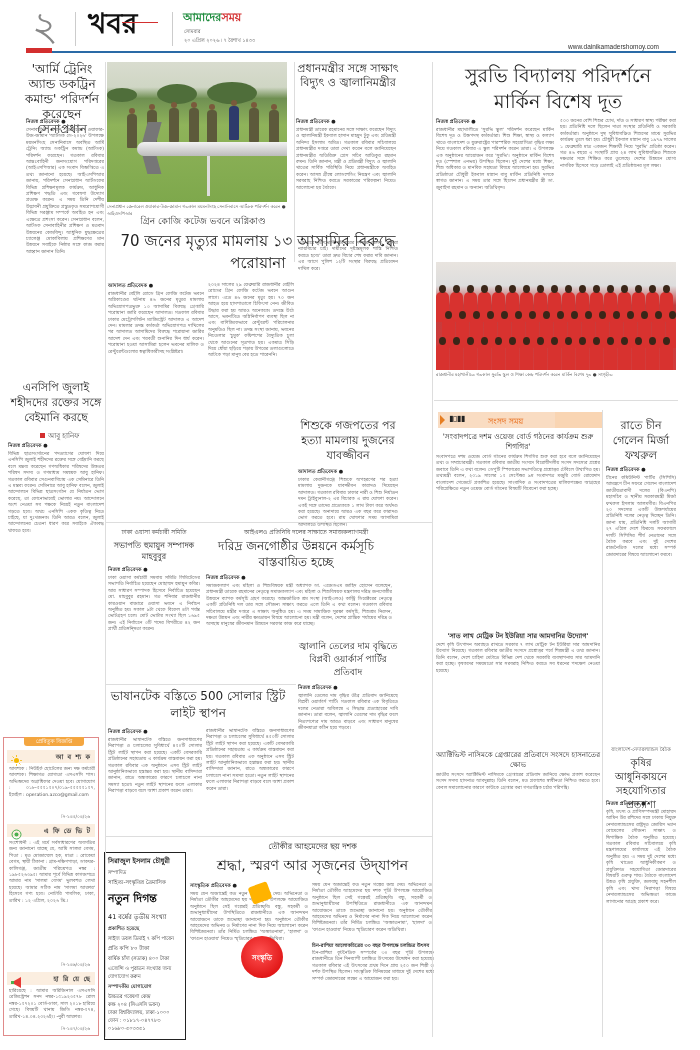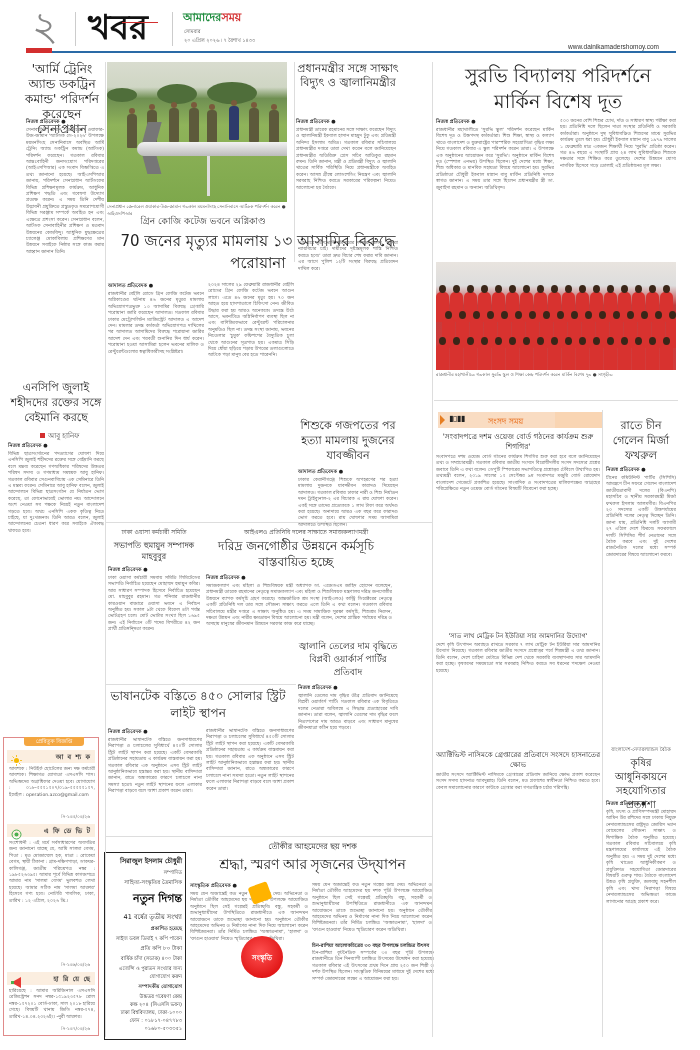--- a/index.html
+++ b/index.html
@@ -8,21 +8,21 @@
 
   .abs { position: absolute; }
   .hl { font-family: "DejaVu Sans", sans-serif; color: #222; text-align: center; line-height: 1.25; }
   .body-text { font-size: 4.6px; line-height: 6.4px; color: #555; text-align: justify; overflow: hidden; }
   .byline { font-size: 5px; font-weight: bold; color: #222; margin-bottom: 1px; }
   .caption { font-size: 4.4px; color: #444; }
 
   
   .mast-page { left: 32px; top: 6px; font-size: 40px; color: #888; font-family: "DejaVu Serif", serif; line-height: 1; }
   .mast-div1 { left: 75px; top: 12px; width: 1px; height: 34px; background: #ccc; }
-  .mast-section { left: 88px; top: 10px; font-size: 34px; font-weight: bold; color: #111; line-height: 1; }
+  .mast-section { left: 88px; top: 10px; font-size: 28px; font-weight: bold; color: #111; line-height: 1; }
   .mast-section-ul { left: 122px; top: 22px; width: 36px; height: 1px; background: #d32f2f; }
   .mast-div2 { left: 172px; top: 12px; width: 1px; height: 34px; background: #ccc; }
   .mast-brand { left: 183px; top: 12px; font-size: 11px; font-weight: bold; line-height: 1; }
   .mast-brand .g { color: #1b8a3a; }
   .mast-brand .r { color: #d32f2f; }
   .mast-day { left: 184px; top: 28px; font-size: 5px; color: #555; }
   .mast-date { left: 184px; top: 37px; font-size: 5px; color: #555; }
   .mast-url { left: 568px; top: 43px; font-size: 6.5px; color: #333; font-family: "Liberation Sans", sans-serif; }
   .mast-line { left: 26px; top: 51px; width: 650px; height: 2px; background: #2a6aa6; }
   .mast-red { left: 26px; top: 48px; width: 26px; height: 5px; background: #d32f2f; }
@@ -58,21 +58,21 @@
   .ads { left: 3px; top: 737px; width: 96px; height: 299px; border: 1px solid #e08a8a; }
   .ads-head { position: absolute; left: 20px; top: -1px; width: 60px; height: 9px; background: #f4a640; border-radius: 0 0 3px 3px; font-size: 5.5px; color: #fff; text-align: center; line-height: 9px; }
   .ad-title-row { position: absolute; left: 3px; width: 88px; height: 13px; background: #fbeee0; }
   .ad-title { position: absolute; right: 4px; top: 2px; font-size: 6.5px; font-weight: bold; color: #333; letter-spacing: 1px; text-align: right; }
   .ad-icon { position: absolute; left: 4px; top: 1px; width: 11px; height: 11px; }
   .ad-text { position: absolute; left: 5px; width: 86px; }
   .ad-code { position: absolute; right: 8px; font-size: 4.4px; color: #555; }
 
   
   .mag-ad { left: 104px; top: 852px; width: 82px; height: 188px; border: 1.5px solid #222; padding: 3px; }
-  .mag-line { text-align: right; font-size: 5px; color: #333; margin-bottom: 2px; }
+  .mag-line { text-align: left; font-size: 5px; color: #333; margin-bottom: 2px; }
 
   
   .sanskriti { left: 241px; top: 900px; width: 42px; height: 42px; border-radius: 50%; background: radial-gradient(circle at 45% 40%, #ff5252, #d50000); margin-top: 36px; }
   .sanskriti-label { position: absolute; left: 3px; top: 16px; width: 36px; font-size: 7px; font-weight: bold; color: #fff; text-align: center; }
   .sanskriti-ray { position: absolute; left: 250px; top: 884px; width: 20px; height: 18px; background: #ffb300; transform: rotate(-20deg); border-radius: 3px; }
 
   .red-square { display: inline-block; width: 5px; height: 5px; background: #d32f2f; margin-right: 3px; }
 </style>
 </head>
 <body>
@@ -209,21 +209,21 @@
 </div>
 
 <div class="abs sangsad-box">
   <span class="sangsad-arrow"></span>
   <span class="sangsad-logo">▮▯▮▮</span>
   <span class="sangsad-label">সংসদ সময়</span>
 </div>
 <div class="abs sangsad-fill"></div>
 <div class="abs hl" style="left:436px; top:432px; width:164px; font-size:7.5px; line-height:10px;">'সংবাদপত্রে দশম ওয়েজ বোর্ড গঠনের কার্যক্রম শুরু শিগগির'</div>
 <div class="abs body-text" style="left:436px; top:454px; width:164px; height:176px;">সংবাদপত্রে দশম ওয়েজ বোর্ড গঠনের কার্যক্রম শিগগির শুরু করা হবে বলে জানিয়েছেন তথ্য ও সম্প্রচারমন্ত্রী। গতকাল রবিবার জাতীয় সংসদে বিরোধীদলীয় সংসদ সদস্যের প্রশ্নের জবাবে তিনি এ কথা বলেন। ডেপুটি স্পিকারের সভাপতিত্বে প্রশ্নোত্তর টেবিলে উত্থাপিত হয়। তথ্যমন্ত্রী বলেন, ২০১৯ সালের ১৫ সেপ্টেম্বর ৯ম সংবাদপত্র মজুরি বোর্ড রোয়েদাদ বাংলাদেশ গেজেটে প্রকাশিত হয়েছে। সাংবাদিক ও সংবাদপত্রের মালিকপক্ষের আগ্রহের পরিপ্রেক্ষিতে নতুন ওয়েজ বোর্ড গঠনের বিষয়টি বিবেচনা করা হচ্ছে।</div>
-<div class="abs hl" style="left:436px; top:632px; width:164px; font-size:6.5px; font-weight:normal;">'সাত লাখ মেট্রিক টন ইউরিয়া সার আমদানির উদ্যোগ'</div>
+<div class="abs hl" style="left:436px; top:632px; width:164px; font-size:6.5px; font-weight:bold;">'সাত লাখ মেট্রিক টন ইউরিয়া সার আমদানির উদ্যোগ'</div>
 <div class="abs body-text" style="left:436px; top:642px; width:164px; height:104px;">দেশে কৃষি উৎপাদন অব্যাহত রাখতে সরকার ৭ লাখ মেট্রিক টন ইউরিয়া সার আমদানির উদ্যোগ নিয়েছে। গতকাল রবিবার জাতীয় সংসদে প্রশ্নোত্তর পর্বে শিল্পমন্ত্রী এ তথ্য জানান। তিনি বলেন, দেশে চাহিদা মেটাতে বিভিন্ন দেশ থেকে সরকারি ব্যবস্থাপনায় সার আমদানি করা হচ্ছে। কৃষকদের সময়মতো সার সরবরাহ নিশ্চিত করতে সব ধরনের পদক্ষেপ নেওয়া হয়েছে।</div>
 <div class="abs hl" style="left:436px; top:750px; width:164px; font-size:7px; line-height:10px;">অ্যাক্টিভিস্ট নাসিমকে গ্রেপ্তারের প্রতিবাদে সংসদে হাসনাতের ক্ষোভ</div>
 <div class="abs body-text" style="left:436px; top:772px; width:164px; height:268px;">জাতীয় সংসদে অ্যাক্টিভিস্ট নাসিমকে গ্রেপ্তারের প্রতিবাদ জানিয়ে ক্ষোভ প্রকাশ করেছেন সংসদ সদস্য হাসনাত আবদুল্লাহ। তিনি বলেন, মত প্রকাশের স্বাধীনতা নিশ্চিত করতে হবে। কেবল সমালোচনার কারণে কাউকে গ্রেপ্তার করা গণতান্ত্রিক চর্চার পরিপন্থি।</div>
 
 <div class="abs hl" style="left:606px; top:418px; width:70px; font-size:11px; line-height:15px;">রাতে চীন গেলেন মির্জা ফখরুল</div>
 <div class="abs" style="left:606px; top:466px; width:70px;">
   <div class="byline">নিজস্ব প্রতিবেদক ●</div>
   <div class="body-text" style="height:272px;">চীনের কমিউনিস্ট পার্টির (সিপিসি) আমন্ত্রণে চীন সফরে গেলেন বাংলাদেশ জাতীয়তাবাদী দলের (বিএনপি) মহাসচিব ও স্থানীয় সরকারমন্ত্রী মির্জা ফখরুল ইসলাম আলমগীর। বিএনপির ২০ সদস্যের একটি উচ্চপর্যায়ের প্রতিনিধি দলের নেতৃত্ব দিচ্ছেন তিনি। জানা যায়, প্রতিনিধি দলটি আগামী ২৭ এপ্রিল দেশে ফিরবে। সফরকালে দলটি সিপিসির শীর্ষ নেতাদের সঙ্গে বৈঠক করবে এবং দুই দেশের রাজনৈতিক দলের মধ্যে সম্পর্ক জোরদারের বিষয়ে আলোচনা করবে।</div>
 </div>
 
@@ -247,29 +247,29 @@
   <div class="byline">নিজস্ব প্রতিবেদক ●</div>
   <div class="body-text" style="height:96px;">সমাজকল্যাণ এবং মহিলা ও শিশুবিষয়ক মন্ত্রী অধ্যাপক ডা. এজেডএম জাহিদ হোসেন বলেছেন, প্রধানমন্ত্রী তারেক রহমানের নেতৃত্বে সমাজকল্যাণ এবং মহিলা ও শিশুবিষয়ক মন্ত্রণালয় দরিদ্র জনগোষ্ঠীর উন্নয়নে ব্যাপক কর্মসূচি গ্রহণ করেছে। আন্তর্জাতিক শ্রম সংস্থা (আইএলও) কান্ট্রি ডিরেক্টরের নেতৃত্বে একটি প্রতিনিধি দল তার সঙ্গে সৌজন্য সাক্ষাৎ করতে এলে তিনি এ কথা বলেন। গতকাল রবিবার সচিবালয়ে মন্ত্রীর দপ্তরে এ সাক্ষাৎ অনুষ্ঠিত হয়। এ সময় সামাজিক সুরক্ষা কর্মসূচি, শিশুশ্রম নিরসন, দক্ষতা উন্নয়ন এবং নারীর ক্ষমতায়ন বিষয়ে আলোচনা হয়। মন্ত্রী বলেন, দেশের প্রান্তিক পর্যায়ের দরিদ্র ও অসহায় মানুষের জীবনমান উন্নয়নে সরকার কাজ করে যাচ্ছে।</div>
 </div>
 
 <div class="abs hl" style="left:298px; top:640px; width:100px; font-size:9px; line-height:13px;">জ্বালানি তেলের দাম বৃদ্ধিতে বিপ্লবী ওয়ার্কার্স পার্টির প্রতিবাদ</div>
 <div class="abs" style="left:298px; top:684px; width:100px;">
   <div class="byline">নিজস্ব প্রতিবেদক ●</div>
   <div class="body-text" style="height:126px;">জ্বালানি তেলের দাম বৃদ্ধির তীব্র প্রতিবাদ জানিয়েছে বিপ্লবী ওয়ার্কার্স পার্টি। গতকাল রবিবার এক বিবৃতিতে দলের নেতারা অবিলম্বে এ সিদ্ধান্ত প্রত্যাহারের দাবি জানান। তারা বলেন, জ্বালানি তেলের দাম বৃদ্ধির ফলে নিত্যপণ্যের দাম আরও বাড়বে এবং সাধারণ মানুষের জীবনযাত্রা কঠিন হয়ে পড়বে।</div>
 </div>
 
-<div class="abs hl" style="left:108px; top:688px; width:180px; font-size:12px; line-height:17px;">ভাষানটেক বস্তিতে ৪৫০ সোলার স্ট্রিট লাইট স্থাপন</div>
+<div class="abs hl" style="left:108px; top:688px; width:180px; font-size:12px; line-height:17px;">ভাষানটেক বস্তিতে 500 সোলার স্ট্রিট লাইট স্থাপন</div>
 <div class="abs" style="left:108px; top:728px; width:94px;">
   <div class="byline">নিজস্ব প্রতিবেদক ●</div>
   <div class="body-text" style="height:90px;">রাজধানীর ভাষানটেক বস্তিতে জনসাধারণের নিরাপত্তা ও চলাচলের সুবিধার্থে ৪৫০টি সোলার স্ট্রিট লাইট স্থাপন করা হয়েছে। একটি বেসরকারি প্রতিষ্ঠানের সহায়তায় এ কার্যক্রম বাস্তবায়ন করা হয়। গতকাল রবিবার এক অনুষ্ঠানে এসব স্ট্রিট লাইট আনুষ্ঠানিকভাবে হস্তান্তর করা হয়। স্থানীয় বাসিন্দারা জানান, রাতে অন্ধকারের কারণে চলাচলে নানা সমস্যা হতো। নতুন লাইট স্থাপনের ফলে এলাকার নিরাপত্তা বাড়বে বলে আশা প্রকাশ করেন তারা।</div>
 </div>
 <div class="abs body-text" style="left:206px; top:728px; width:88px; height:90px;">রাজধানীর ভাষানটেক বস্তিতে জনসাধারণের নিরাপত্তা ও চলাচলের সুবিধার্থে ৪৫০টি সোলার স্ট্রিট লাইট স্থাপন করা হয়েছে। একটি বেসরকারি প্রতিষ্ঠানের সহায়তায় এ কার্যক্রম বাস্তবায়ন করা হয়। গতকাল রবিবার এক অনুষ্ঠানে এসব স্ট্রিট লাইট আনুষ্ঠানিকভাবে হস্তান্তর করা হয়। স্থানীয় বাসিন্দারা জানান, রাতে অন্ধকারের কারণে চলাচলে নানা সমস্যা হতো। নতুন লাইট স্থাপনের ফলে এলাকার নিরাপত্তা বাড়বে বলে আশা প্রকাশ করেন তারা।</div>
 
 <div class="abs hl" style="left:190px; top:842px; width:245px; font-size:8px;">তৌকীর আহমেদের ছয় দশক</div>
-<div class="abs hl" style="left:190px; top:856px; width:245px; font-size:14px; line-height:18px;font-family:Liberation Serif, serif;">শ্রদ্ধা, স্মরণ আর সৃজনের উদ্‌যাপন</div>
+<div class="abs hl" style="left:190px; top:856px; width:245px; font-size:14px; line-height:18px;">শ্রদ্ধা, স্মরণ আর সৃজনের উদ্‌যাপন</div>
 <div class="abs" style="left:190px; top:882px; width:118px;">
   <div class="byline">সাংস্কৃতিক প্রতিবেদক ●</div>
   <div class="body-text" style="height:150px;">সময় যেন অজান্তেই কত নতুন গল্পের জন্ম দেয়। অভিনেতা ও নির্মাতা তৌকীর আহমেদের ছয় দশক পূর্তি উপলক্ষে আয়োজিত অনুষ্ঠানে ছিল সেই গল্পেরই প্রতিচ্ছবি। বন্ধু, সহকর্মী ও শুভানুধ্যায়ীদের উপস্থিতিতে রাজধানীতে এক আনন্দঘন আয়োজনে তাকে শুভেচ্ছা জানানো হয়। অনুষ্ঠানে তৌকীর আহমেদের অভিনয় ও নির্মাণের নানা দিক নিয়ে আলোচনা করেন বিশিষ্টজনেরা। তাঁর নির্মিত চলচ্চিত্র 'অজ্ঞাতনামা', 'হালদা' ও 'ফাগুন হাওয়ায়' নিয়েও স্মৃতিচারণ করেন অতিথিরা।</div>
 </div>
 <div class="abs body-text" style="left:312px; top:882px; width:120px; height:56px;">সময় যেন অজান্তেই কত নতুন গল্পের জন্ম দেয়। অভিনেতা ও নির্মাতা তৌকীর আহমেদের ছয় দশক পূর্তি উপলক্ষে আয়োজিত অনুষ্ঠানে ছিল সেই গল্পেরই প্রতিচ্ছবি। বন্ধু, সহকর্মী ও শুভানুধ্যায়ীদের উপস্থিতিতে রাজধানীতে এক আনন্দঘন আয়োজনে তাকে শুভেচ্ছা জানানো হয়। অনুষ্ঠানে তৌকীর আহমেদের অভিনয় ও নির্মাণের নানা দিক নিয়ে আলোচনা করেন বিশিষ্টজনেরা। তাঁর নির্মিত চলচ্চিত্র 'অজ্ঞাতনামা', 'হালদা' ও 'ফাগুন হাওয়ায়' নিয়েও স্মৃতিচারণ করেন অতিথিরা।</div>
 <div class="abs" style="left:312px; top:942px; width:122px; font-size:4.8px; font-weight:bold; color:#222;">চিন-রাশিয়া আলোকচিত্রের ৩০ বছর উপলক্ষে চলচ্চিত্র উৎসব</div>
 <div class="abs body-text" style="left:312px; top:950px; width:122px; height:80px;">চিন-রাশিয়া কূটনৈতিক সম্পর্কের ৩০ বছর পূর্তি উপলক্ষে রাজধানীতে তিন দিনব্যাপী চলচ্চিত্র উৎসবের উদ্বোধন করা হয়েছে। গতকাল রবিবার এই উৎসবের প্রথম দিনে প্রায় ২৫০ জন শিল্পী ও দর্শক উপস্থিত ছিলেন। সাংস্কৃতিক বিনিময়ের মাধ্যমে দুই দেশের মধ্যে সম্পর্ক জোরদারের লক্ষ্যে এ আয়োজন করা হয়।</div>
 <div class="abs sanskriti-ray"></div>
 <div class="abs sanskriti">
   <span class="sanskriti-label">সংস্কৃতি</span>

